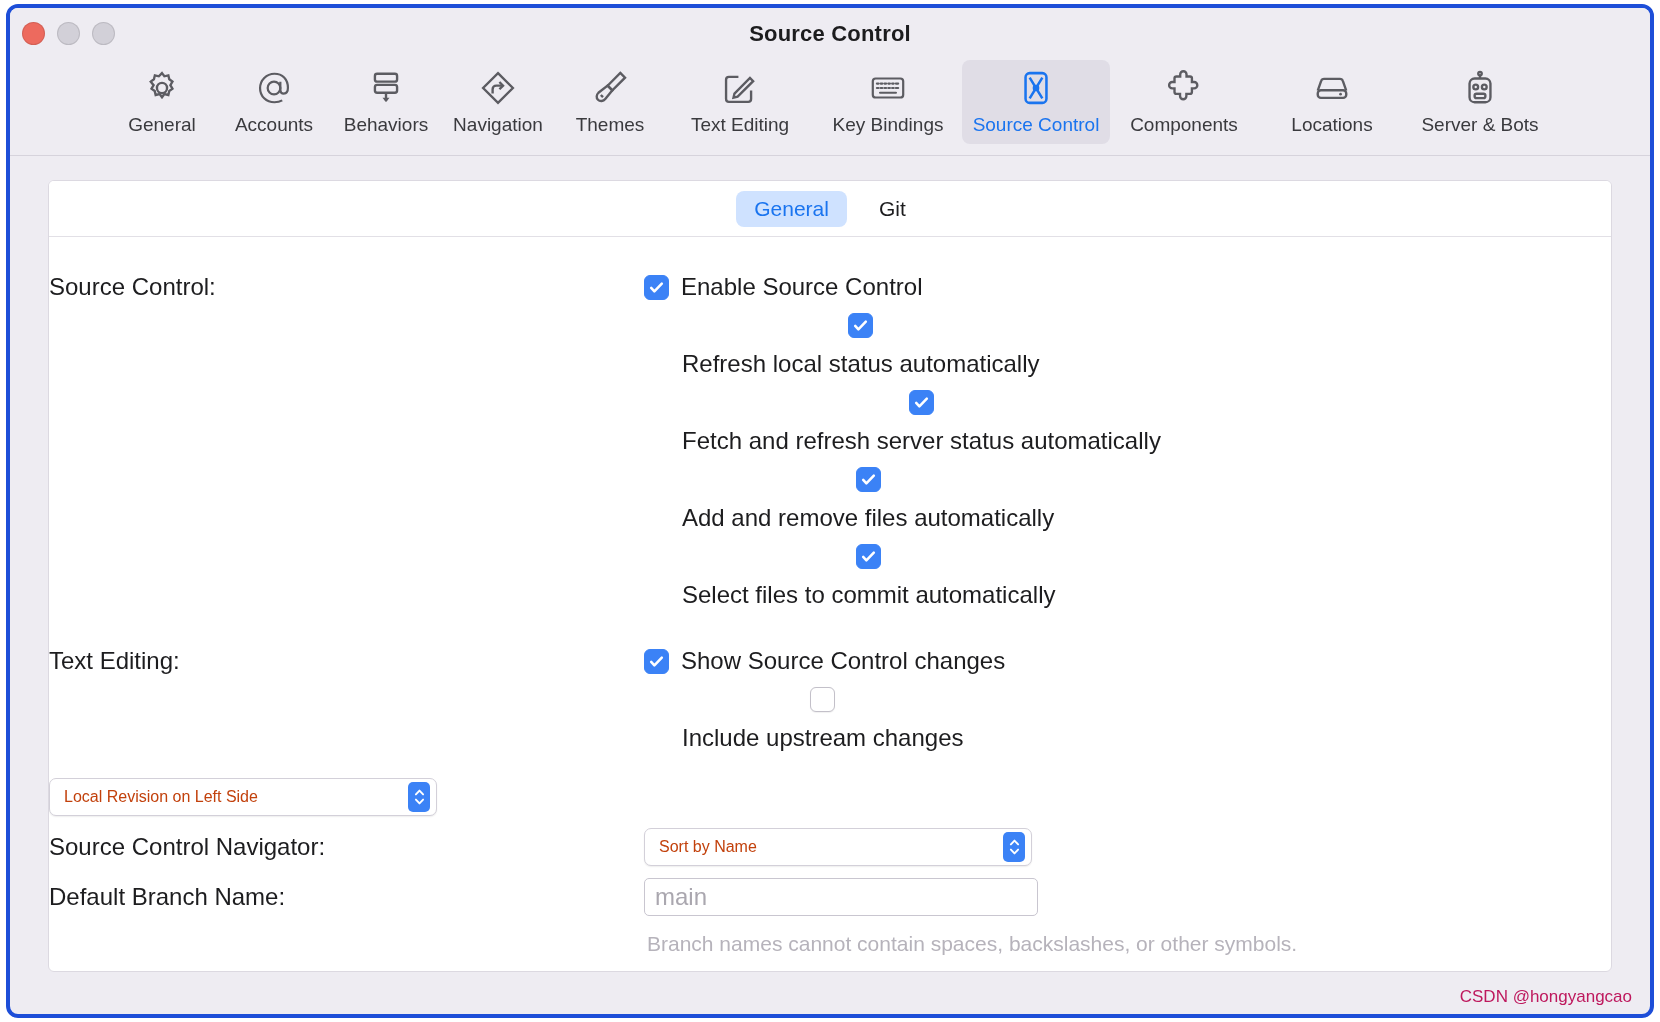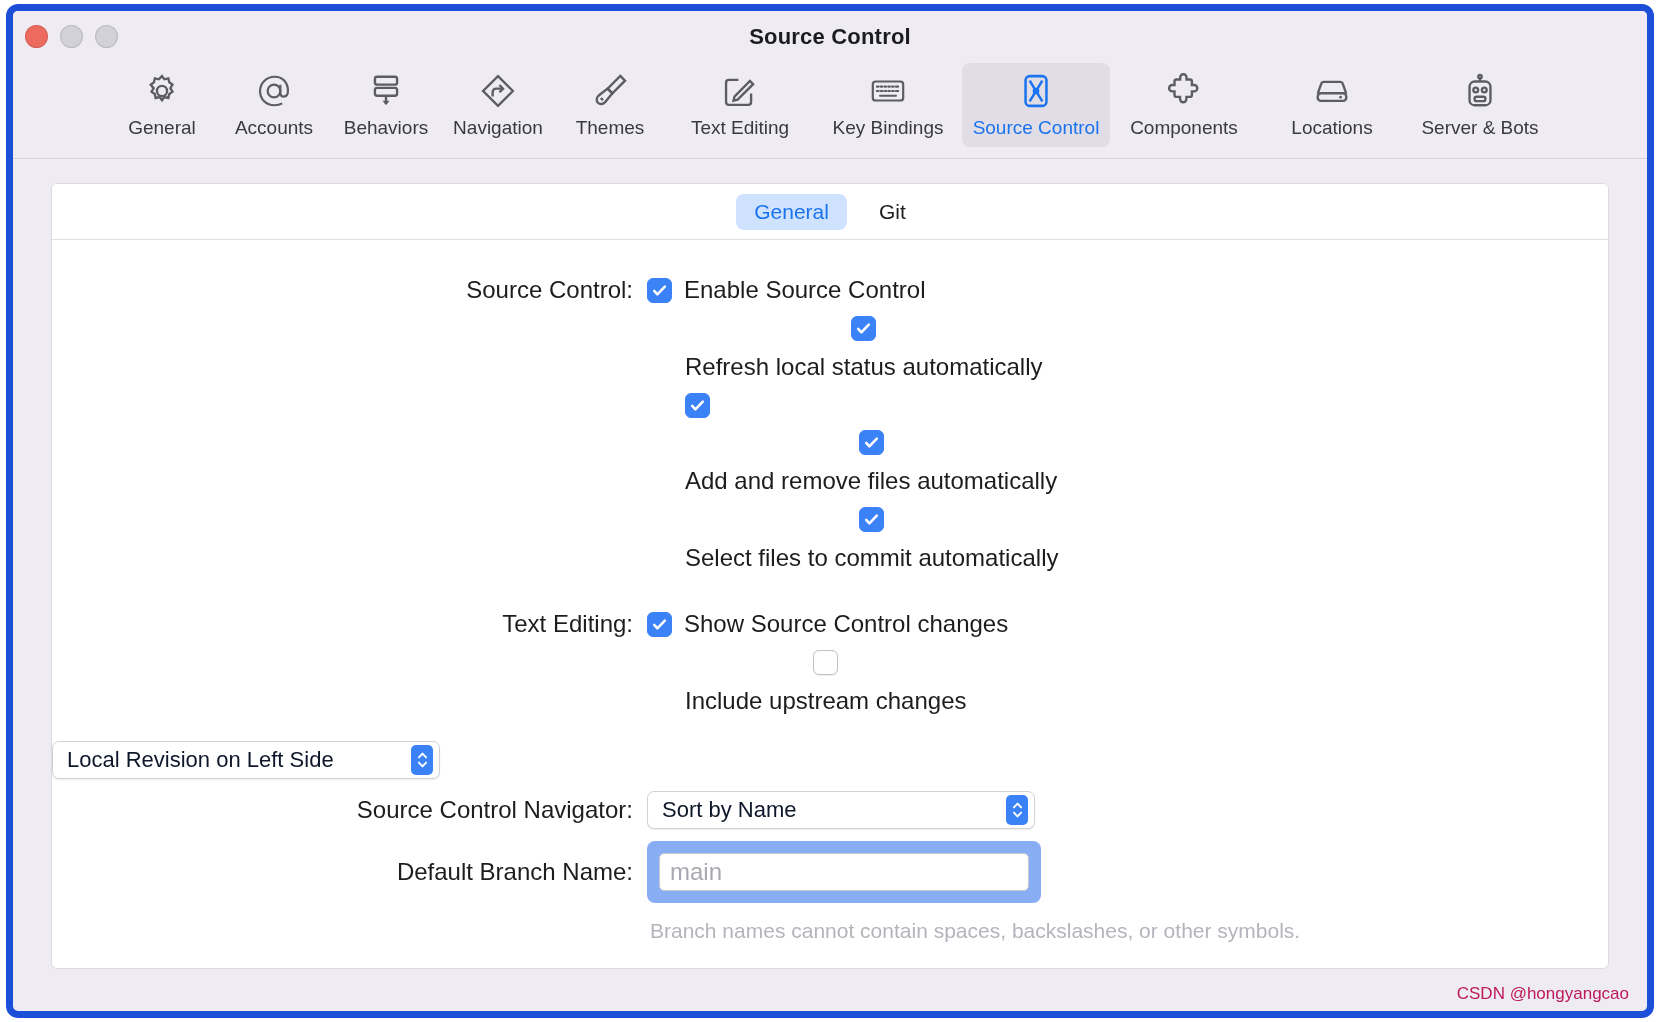--- a/index.html
+++ b/index.html
@@ -11,21 +11,21 @@
     overflow: hidden;
   }
 
   
   .window {
     position: absolute;
     left: 6px; top: 4px;
     width: 1648px; height: 1014px;
     background: #eeecf2;
     border-radius: 12px;
-    border: 7px solid #1d4ed8;
+    border: 4px solid #1d4ed8;
     overflow: hidden;
     display: flex;
     flex-direction: column;
   }
 
   
   .titlebar {
     position: relative;
     height: 52px;
     flex: 0 0 52px;
@@ -139,22 +139,21 @@
     position: relative;
   }
   .row {
     display: flex;
     align-items: center;
     margin-bottom: 12px;
   }
   .row.gap-top { margin-top: 38px; }
   .lbl {
     width: 595px;
-    text-align: right;
-    padding-right: 14px;
+    padding-right: 6px;
     font-size: 24px;
     color: #1d1d1f;
     white-space: nowrap;
   }
   .ctl {
     display: flex;
     align-items: center;
     gap: 12px;
   }
   .ctl .txt {
@@ -194,41 +193,41 @@
     border: 1px solid #d3d0d9;
     border-radius: 7px;
     box-shadow: 0 1px 1.5px rgba(0,0,0,0.07);
     display: flex;
     align-items: center;
     padding: 0 6px 0 14px;
     cursor: default;
   }
   .popup .val {
     flex: 1 1 auto;
-    font-size: 22px;
-    color: #0f172a;
+    font-size: 16px;
+    color: #c2410c;
     white-space: nowrap;
     overflow: hidden;
   }
   .stepper {
     flex: 0 0 22px;
     width: 22px; height: 30px;
     background: #3b82f6;
     border-radius: 5px;
     display: flex;
     flex-direction: column;
     align-items: center;
     justify-content: center;
     gap: 2px;
     color: #fff;
   }
 
   
   .tf-wrap {
-    padding: 12px;
+    padding: 0;
     border-radius: 8px;
     background: #87aef2;
     width: 394px;
   }
   .tf {
     width: 100%;
     height: 38px;
     border: 1px solid #c9c6d0;
     border-radius: 5px;
     background: #ffffff;
@@ -430,20 +429,21 @@
         </div>
 
         <div class="row">
           <div class="lbl"></div>
           <div class="ctl indent">
             <div class="cb on">
               <svg width="17" height="17" viewBox="0 0 16 16" fill="none" stroke="#ffffff" stroke-width="2.4" stroke-linecap="round" stroke-linejoin="round">
                   <path d="M3 8.4l3 3.2L13 4.4"></path>
                 </svg>
             </div>
+            <div class="txt">Fetch and refresh server status automatically</div>
           </div>
         </div>
 
         <div class="row">
           <div class="lbl"></div>
           <div class="ctl indent">
             <div class="cb on">
               <svg width="17" height="17" viewBox="0 0 16 16" fill="none" stroke="#ffffff" stroke-width="2.4" stroke-linecap="round" stroke-linejoin="round">
                   <path d="M3 8.4l3 3.2L13 4.4"></path>
                 </svg>

